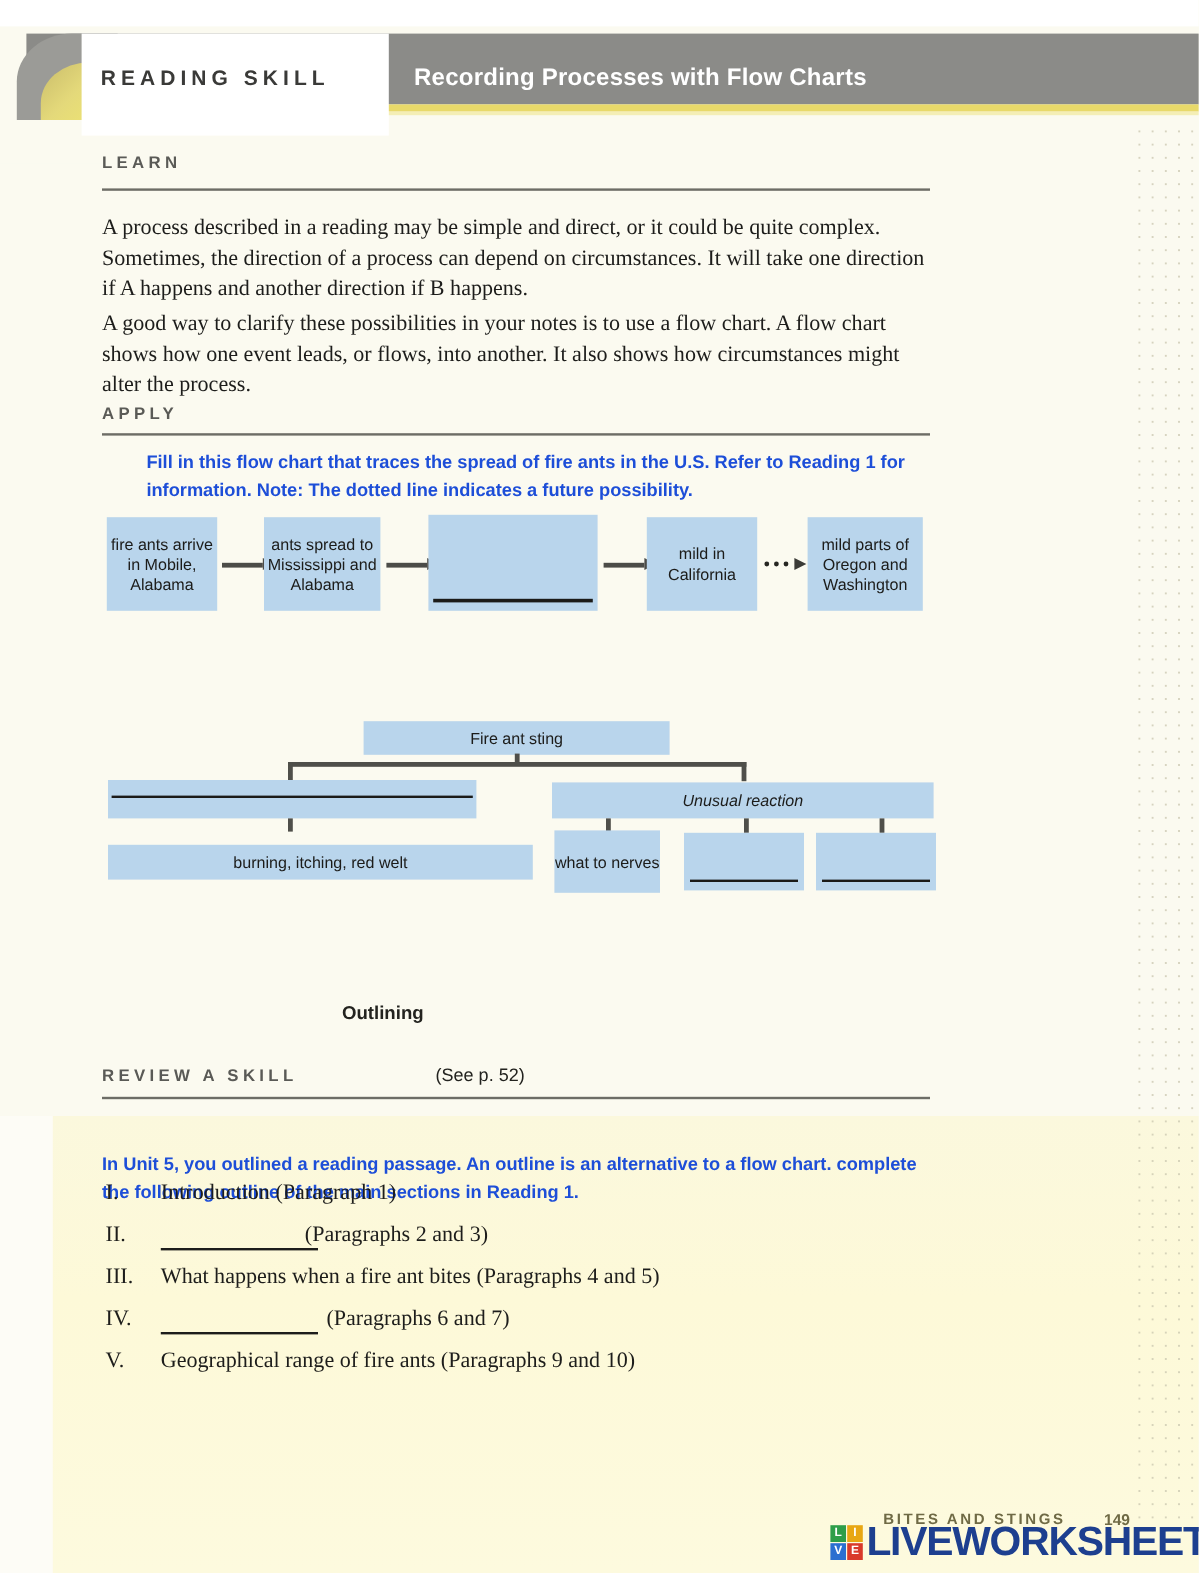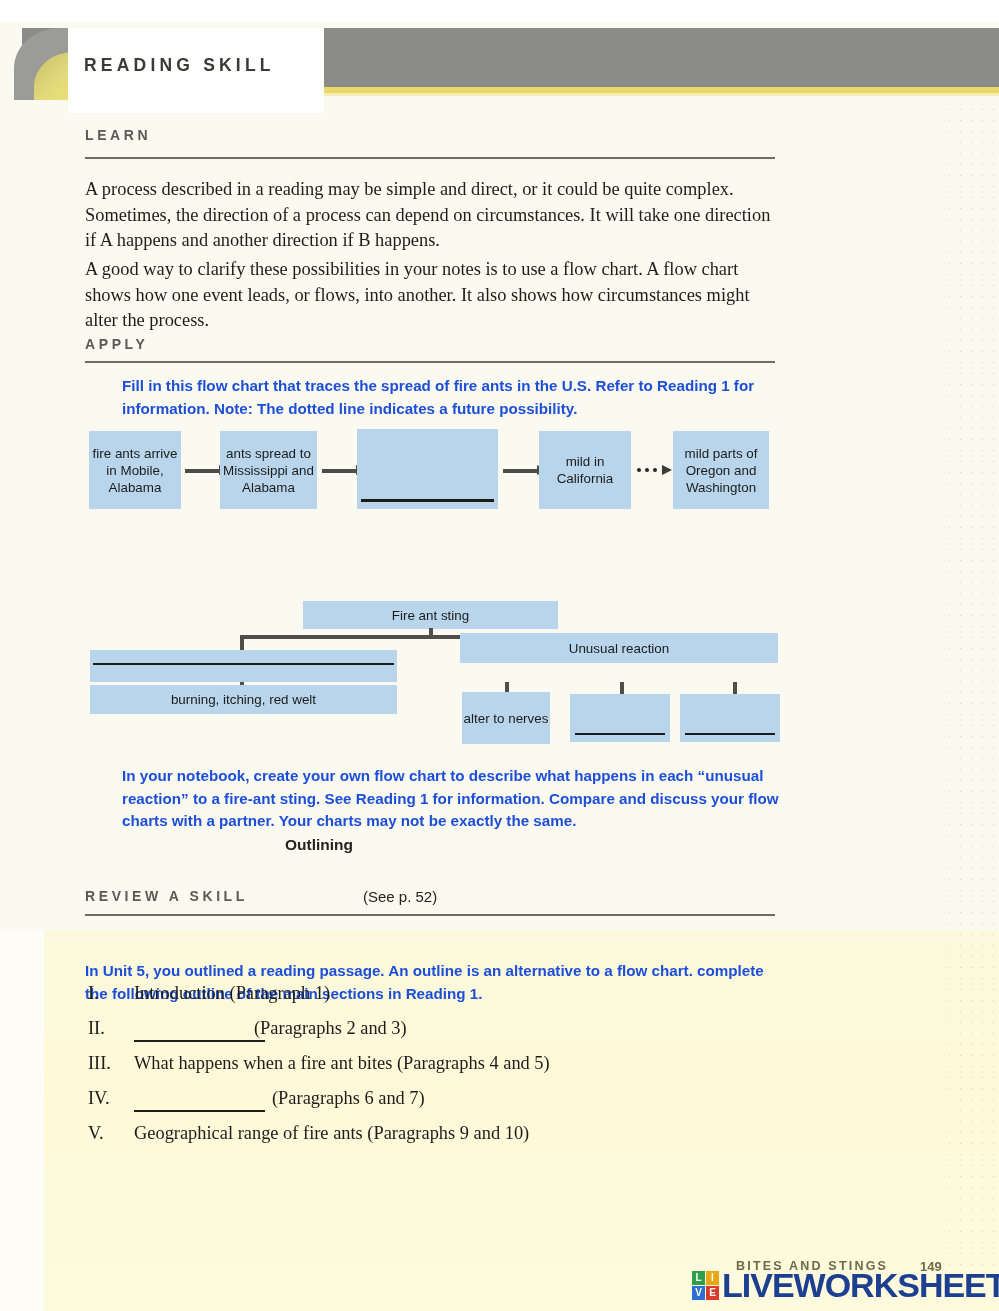--- a/index.html
+++ b/index.html
@@ -142,20 +142,21 @@
   <div class="dot-grid"></div>
 
   <div class="hdr-bar"></div>
   <div class="hdr-underline"></div>
   <div class="hdr-underline2"></div>
   <div class="corner-gray"></div>
   <div class="corner-yellow"></div>
   <div class="corner-mask"></div>
   <div class="hdr-tab"></div>
   <div class="hdr-tab-label">READING SKILL</div>
+  <div class="hdr-title">Recording Processes with Flow Charts</div>
 
   <div class="sec-head" style="left:85px;top:127px;">LEARN</div>
   <div class="rule" style="left:85px;top:157px;width:690px;"></div>
 
   <div class="serif-p" style="left:85px;top:257px;width:692px;">A good way to clarify these possibilities in your notes is to use a flow chart. A flow chart shows how one event leads, or flows, into another. It also shows how circumstances might alter the process.</div>
   <div class="serif-p" style="left:85px;top:177px;width:692px;">A process described in a reading may be simple and direct, or it could be quite complex. Sometimes, the direction of a process can depend on circumstances. It will take one direction if A happens and another direction if B happens.</div>
 
   <div class="sec-head" style="left:85px;top:336px;">APPLY</div>
   <div class="rule" style="left:85px;top:361px;width:690px;"></div>
 
@@ -206,39 +207,38 @@
 
     <div class="conn-h" style="left:240px;top:635px;width:382px;"></div>
 
     <div class="conn-v" style="left:240px;top:635px;height:16px;"></div>
 
     <div class="conn-v" style="left:618px;top:635px;height:16px;"></div>
 
     <div class="fbox" style="left:90px;top:650px;width:307px;height:32px;"></div>
     <div class="blank-line" style="left:93px;top:663px;width:301px;height:2px;"></div>
 
-    <div class="fbox" style="left:460px;top:633px;width:318px;height:30px;">Unusual reaction</div>
+    <div class="fbox" style="left:460px;top:652px;width:318px;height:30px;font-style:italic;">Unusual reaction</div>
 
     <div class="conn-v" style="left:240px;top:682px;height:11px;"></div>
-    <div class="fbox" style="left:90px;top:685px;width:307px;height:29px;">burning, itching, red welt</div>
+    <div class="fbox" style="left:90px;top:704px;width:354px;height:29px;">burning, itching, red welt</div>
 
     <div class="conn-v" style="left:505px;top:682px;height:12px;"></div>
     <div class="conn-v" style="left:620px;top:682px;height:12px;"></div>
     <div class="conn-v" style="left:733px;top:682px;height:12px;"></div>
 
-    <div class="fbox" style="left:462px;top:692px;width:88px;height:52px;">alter to nerves</div>
+    <div class="fbox" style="left:462px;top:692px;width:88px;height:52px;">what to nerves</div>
 
     <div class="fbox" style="left:570px;top:694px;width:100px;height:48px;"></div>
     <div class="blank-line" style="left:575px;top:733px;width:90px;height:2px;"></div>
 
     <div class="fbox" style="left:680px;top:694px;width:100px;height:48px;"></div>
     <div class="blank-line" style="left:685px;top:733px;width:90px;height:2px;"></div>
   </div>
 
-  <div class="sans-p" style="left:122px;top:765px;width:668px;">In your notebook, create your own flow chart to describe what happens in each “unusual reaction” to a fire-ant sting. See Reading 1 for information. Compare and discuss your flow charts with a partner. Your charts may not be exactly the same.</div>
 
   <div class="sec-head" style="left:85px;top:888px;">REVIEW A SKILL</div>
   <div style="position:absolute;left:285px;top:836px;font-family:'Liberation Sans',sans-serif;font-weight:bold;font-size:15.5px;color:#23231f;">Outlining</div>
   <div style="position:absolute;left:363px;top:888px;font-family:'Liberation Sans',sans-serif;font-size:15px;color:#23231f;">(See p. 52)</div>
   <div class="rule" style="left:85px;top:914px;width:690px;"></div>
 
   <div class="sans-p" style="left:85px;top:960px;width:700px;">In Unit 5, you outlined a reading passage. An outline is an alternative to a flow chart. complete the following outline of the main sections in Reading 1.</div>
 
   <div>
     <div class="ol-num" style="left:88px;top:983px;">I.</div>

